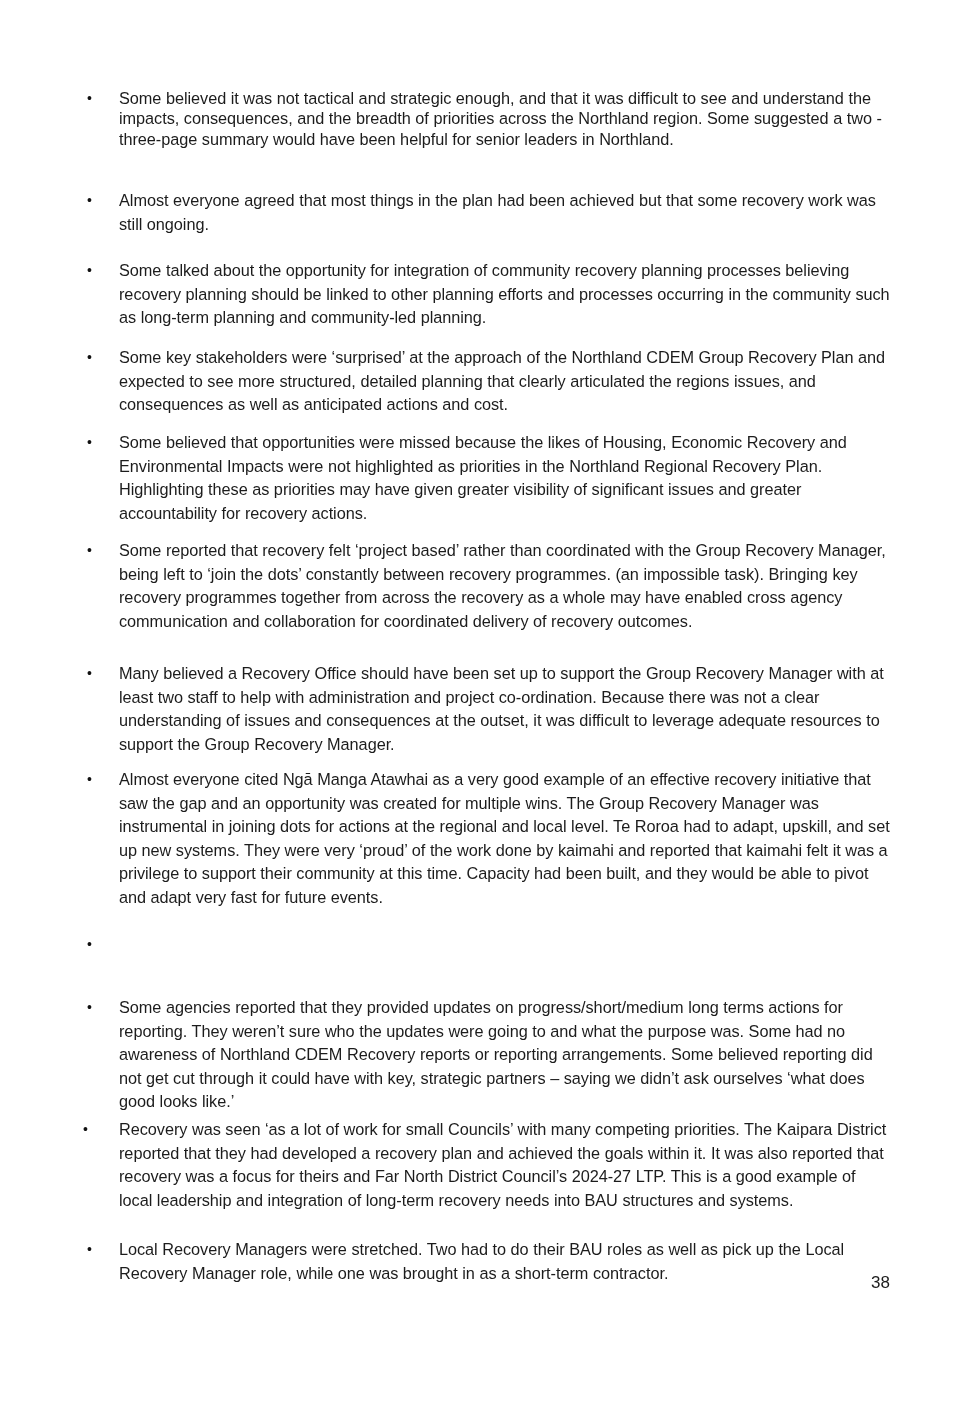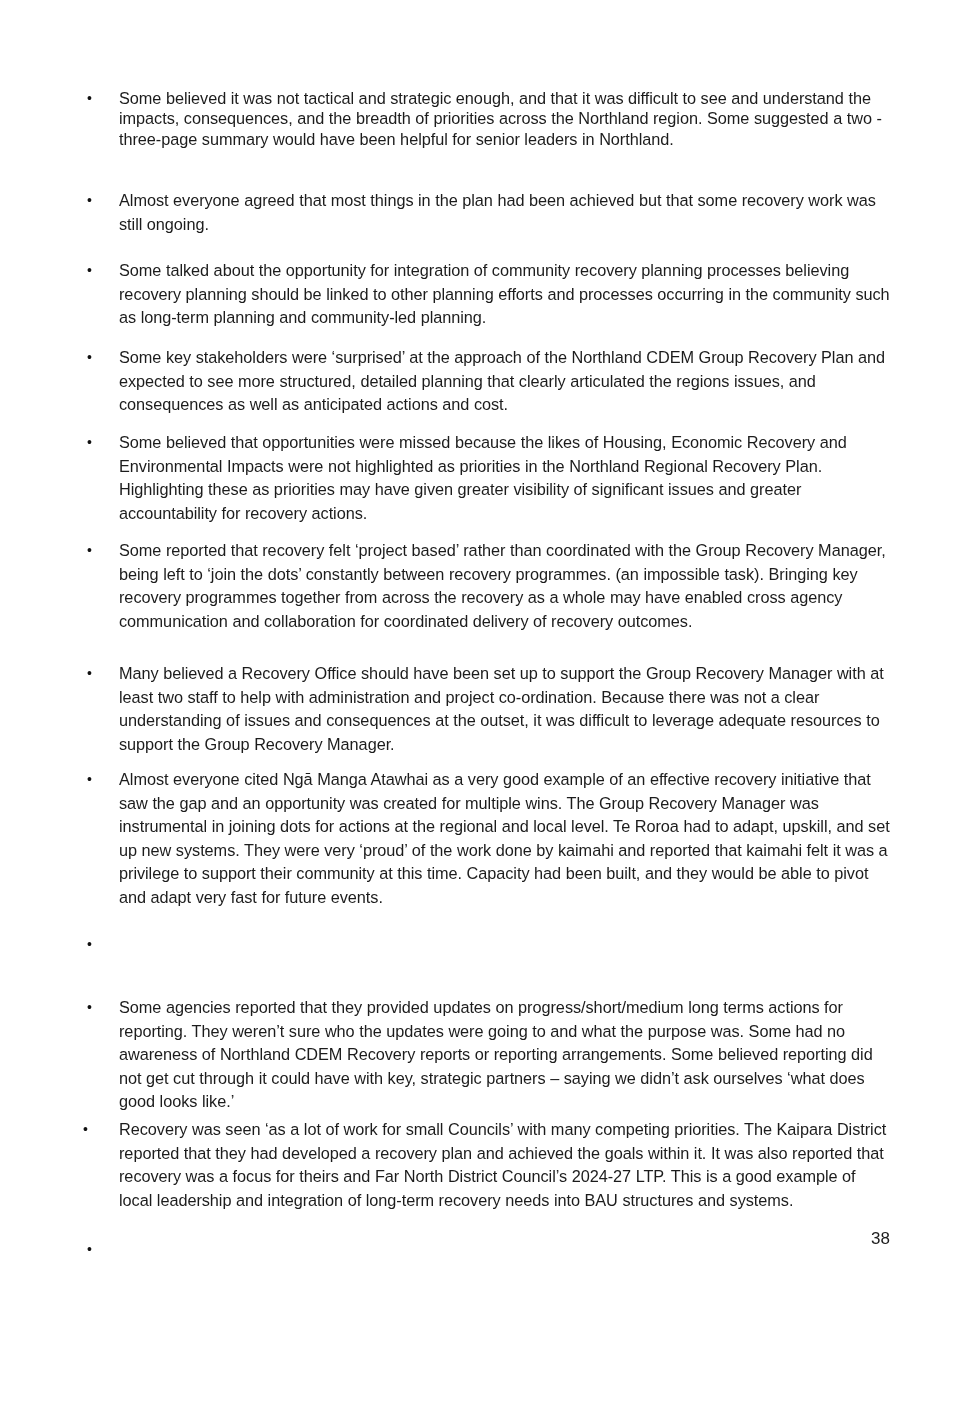--- a/index.html
+++ b/index.html
@@ -61,21 +61,21 @@
   
   .shifted {
     padding-left: 40px;
     margin-left: 79px;
   }
   .shifted .marker { left: 4px; }
 
   .page-number {
     position: absolute;
     right: 77px;
-    top: 1228px;
+    top: 1272px;
     font-size: 17px;
     line-height: 22px;
     color: #1c1c1c;
   }
 </style>
 </head>
 <body>
 
 <div class="page">
   <div class="content">
@@ -84,17 +84,17 @@
         <li class="bullet-item" style="position: absolute; top: 189px;"><span class="marker">•</span><span>Almost everyone agreed that most things in the plan had been achieved but that some recovery work was still ongoing.</span></li>
         <li class="bullet-item" style="position: absolute; top: 259px;"><span class="marker">•</span><span>Some talked about the opportunity for integration of community recovery planning processes believing recovery planning should be linked to other planning efforts and processes occurring in the community such as long-term planning and community-led planning.</span></li>
         <li class="bullet-item" style="position: absolute; top: 346px;"><span class="marker">•</span><span>Some key stakeholders were ‘surprised’ at the approach of the Northland CDEM Group Recovery Plan and expected to see more structured, detailed planning that clearly articulated the regions issues, and consequences as well as anticipated actions and cost.</span></li>
         <li class="bullet-item" style="position: absolute; top: 431px;"><span class="marker">•</span><span>Some believed that opportunities were missed because the likes of Housing, Economic Recovery and Environmental Impacts were not highlighted as priorities in the Northland Regional Recovery Plan. Highlighting these as priorities may have given greater visibility of significant issues and greater accountability for recovery actions.</span></li>
         <li class="bullet-item" style="position: absolute; top: 539px;"><span class="marker">•</span><span>Some reported that recovery felt ‘project based’ rather than coordinated with the Group Recovery Manager, being left to ‘join the dots’ constantly between recovery programmes. (an impossible task). Bringing key recovery programmes together from across the recovery as a whole may have enabled cross  agency communication and collaboration for coordinated delivery of recovery outcomes.</span></li>
         <li class="bullet-item" style="position: absolute; top: 662px;"><span class="marker">•</span><span>Many believed a Recovery Office should have been set up to support the Group Recovery Manager with at least two staff to help with administration and project co-ordination.   Because there was not a clear understanding of issues and consequences at the outset, it was difficult to leverage adequate resources to support the Group Recovery Manager.</span></li>
         <li class="bullet-item" style="position: absolute; top: 768px;"><span class="marker">•</span><span>Almost everyone cited Ngā Manga Atawhai as a very good example of an effective recovery initiative that saw the gap and an opportunity was created for multiple wins. The Group Recovery Manager was instrumental in joining dots for actions at the regional and local level. Te Roroa had to adapt, upskill, and set up new systems. They were very ‘proud’ of the work done by kaimahi and reported that kaimahi felt it was a privilege to support their community at this time. Capacity had been built, and they would be able to pivot and adapt very fast for future events.</span></li>
         <li class="bullet-item" style="position: absolute; top: 933px;"><span class="marker">•</span></li>
         <li class="bullet-item" style="position: absolute; top: 996px;"><span class="marker">•</span><span>Some agencies reported that they provided updates on progress/short/medium long terms actions for reporting. They weren’t sure who the updates were going to and what the purpose was. Some had no awareness of Northland CDEM Recovery reports or reporting arrangements. Some believed reporting did not get cut through it could have with key, strategic partners – saying we didn’t ask ourselves ‘what does good looks like.’</span></li>
         <li class="bullet-item shifted" style="position: absolute; top: 1118px;"><span class="marker">•</span><span>Recovery was seen ‘as a lot of work for small Councils’ with many competing priorities. The Kaipara District reported that they had developed a recovery plan and achieved the goals within it. It was also reported that recovery was a focus for theirs and Far North District Council’s 2024-27 LTP. This is a good example of local leadership and integration of long-term recovery needs into BAU structures and systems.</span></li>
-        <li class="bullet-item" style="position: absolute; top: 1238px;"><span class="marker">•</span></li>
+        <li class="bullet-item" style="position: absolute; top: 1238px;"><span class="marker">•</span><span>Local Recovery Managers were stretched. Two had to do their BAU roles as well as pick up the Local Recovery Manager role, while one was brought in as a short-term contractor.</span></li>
       </ul>
   </div>
   <div class="page-number">38</div>
 </div>
 
 </body></html>

